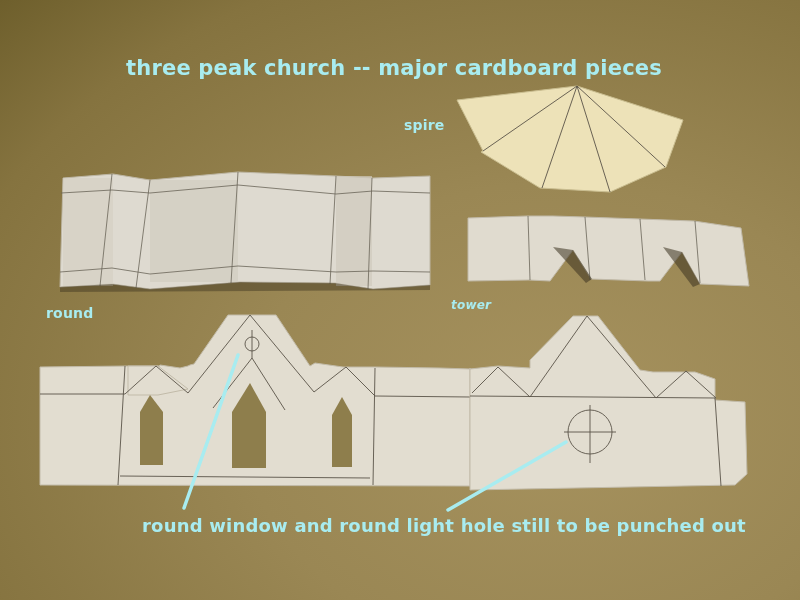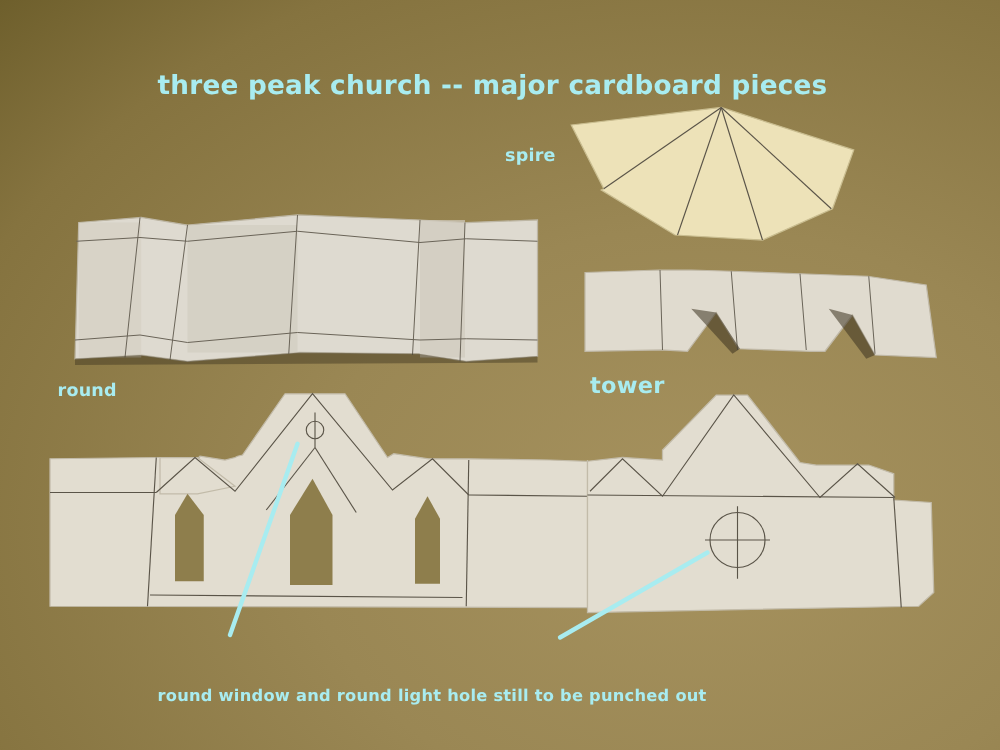--- a/index.html
+++ b/index.html
@@ -5,22 +5,22 @@
   html, body { margin: 0; padding: 0; }
   body { width: 800px; height: 600px; overflow: hidden; background: #8a7a4c; font-family: "DejaVu Sans", sans-serif; }
   .scene { position: relative; width: 800px; height: 600px;
     background: radial-gradient(ellipse at 70% 70%, #a6925e 0%, #9a8754 40%, #85733f 80%, #6e5f2c 100%); }
   svg.art { position: absolute; left: 0; top: 0; }
   .label { position: absolute; color: #a8ecf0; font-weight: bold; white-space: nowrap;
     font-family: "DejaVu Sans", sans-serif; letter-spacing: 0.2px; }
   .title { left: 126px; top: 56px; font-size: 21px; }
   .lbl-spire { left: 404px; top: 117px; font-size: 14px; }
   .lbl-roof { left: 46px; top: 305px; font-size: 14px; }
-  .lbl-tower { left: 472px; top: 298px; font-size: 18px; }
-  .caption { left: 126px; top: 515px; font-size: 13px; margin-top: 35px; }
+  .lbl-tower { left: 451px; top: 298px; font-size: 12px; font-style: italic; }
+  .caption { left: 142px; top: 515px; font-size: 18px; }
 </style>
 </head>
 <body>
 
 <div class="scene">
 
   <svg class="art" width="800" height="600" viewBox="0 0 800 600">
     <defs>
       <pattern id="grain" width="6" height="6" patternUnits="userSpaceOnUse">
         <rect width="6" height="6" fill="none"></rect>

